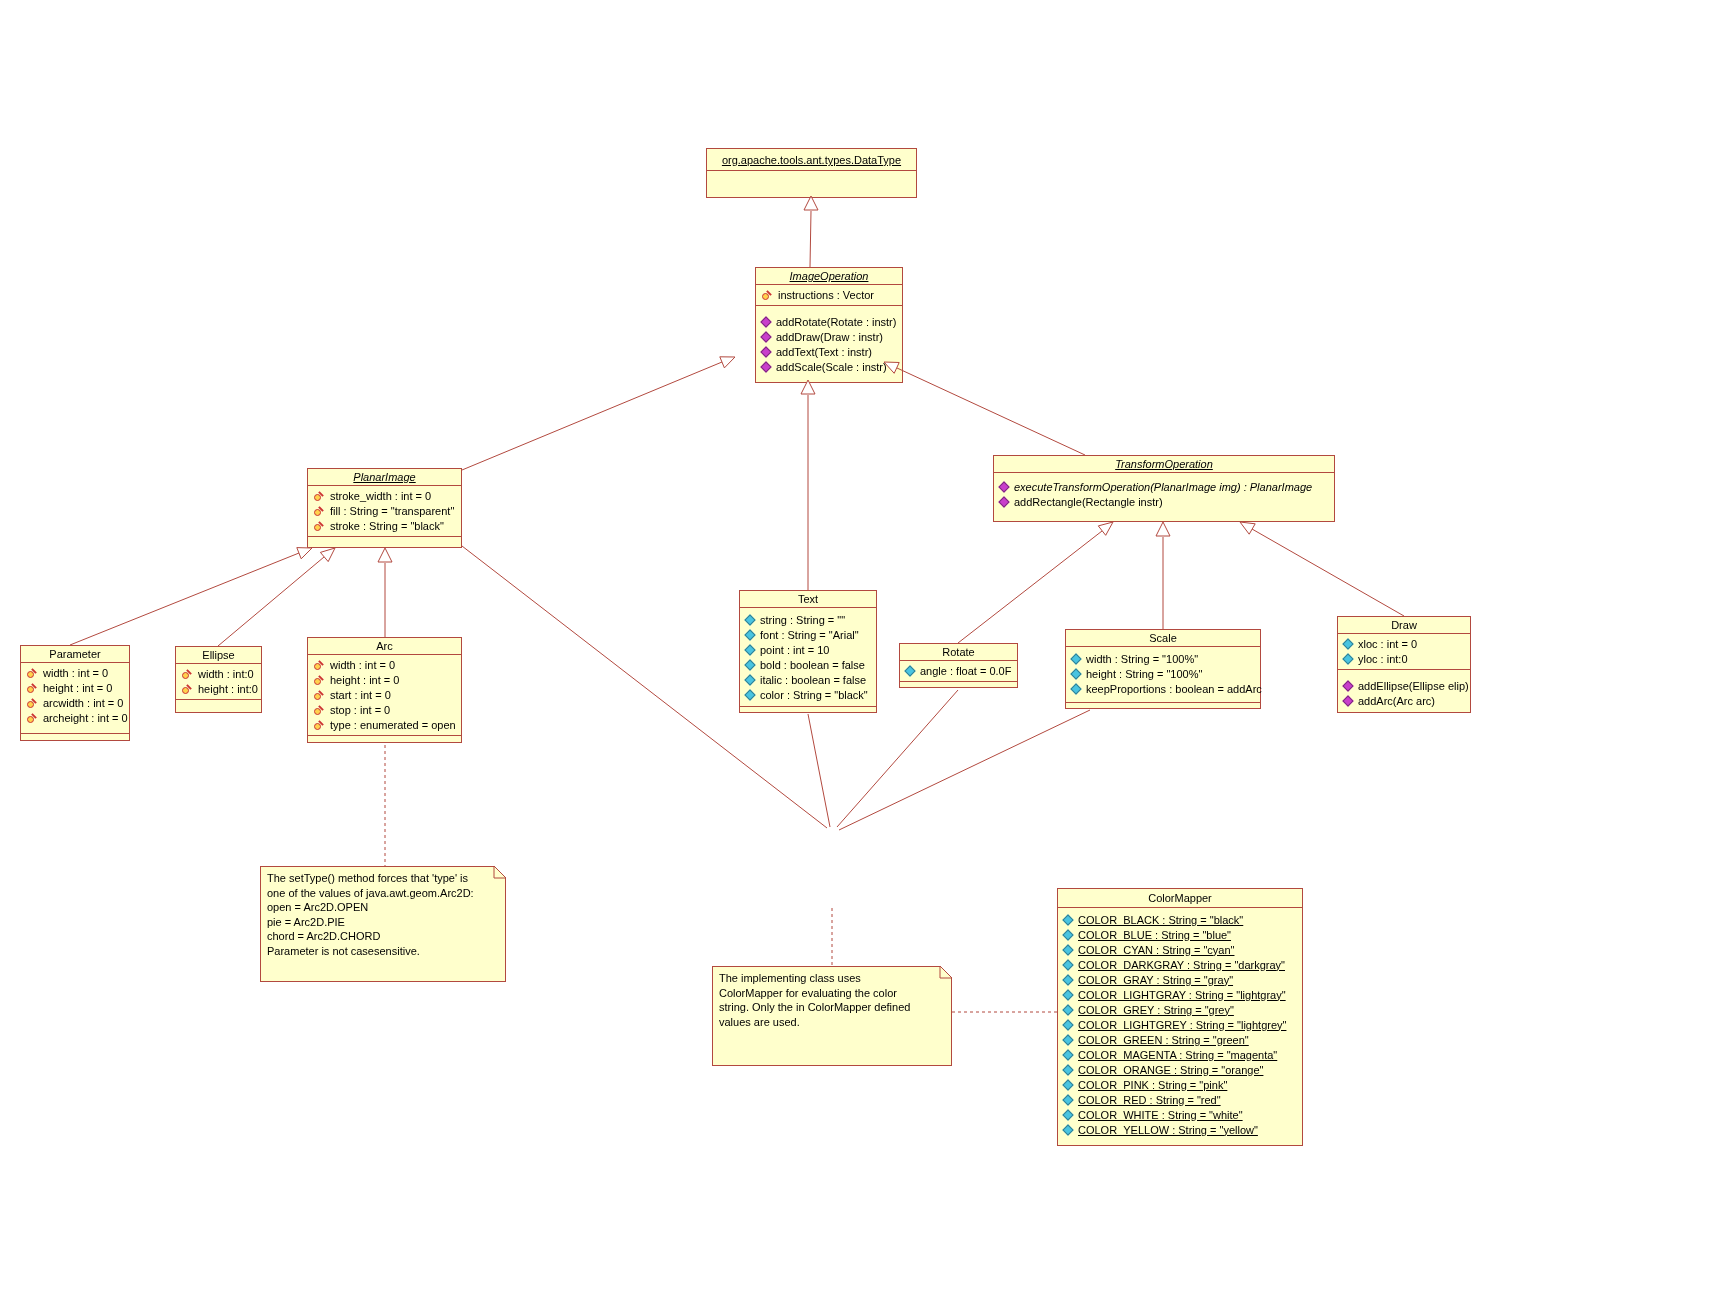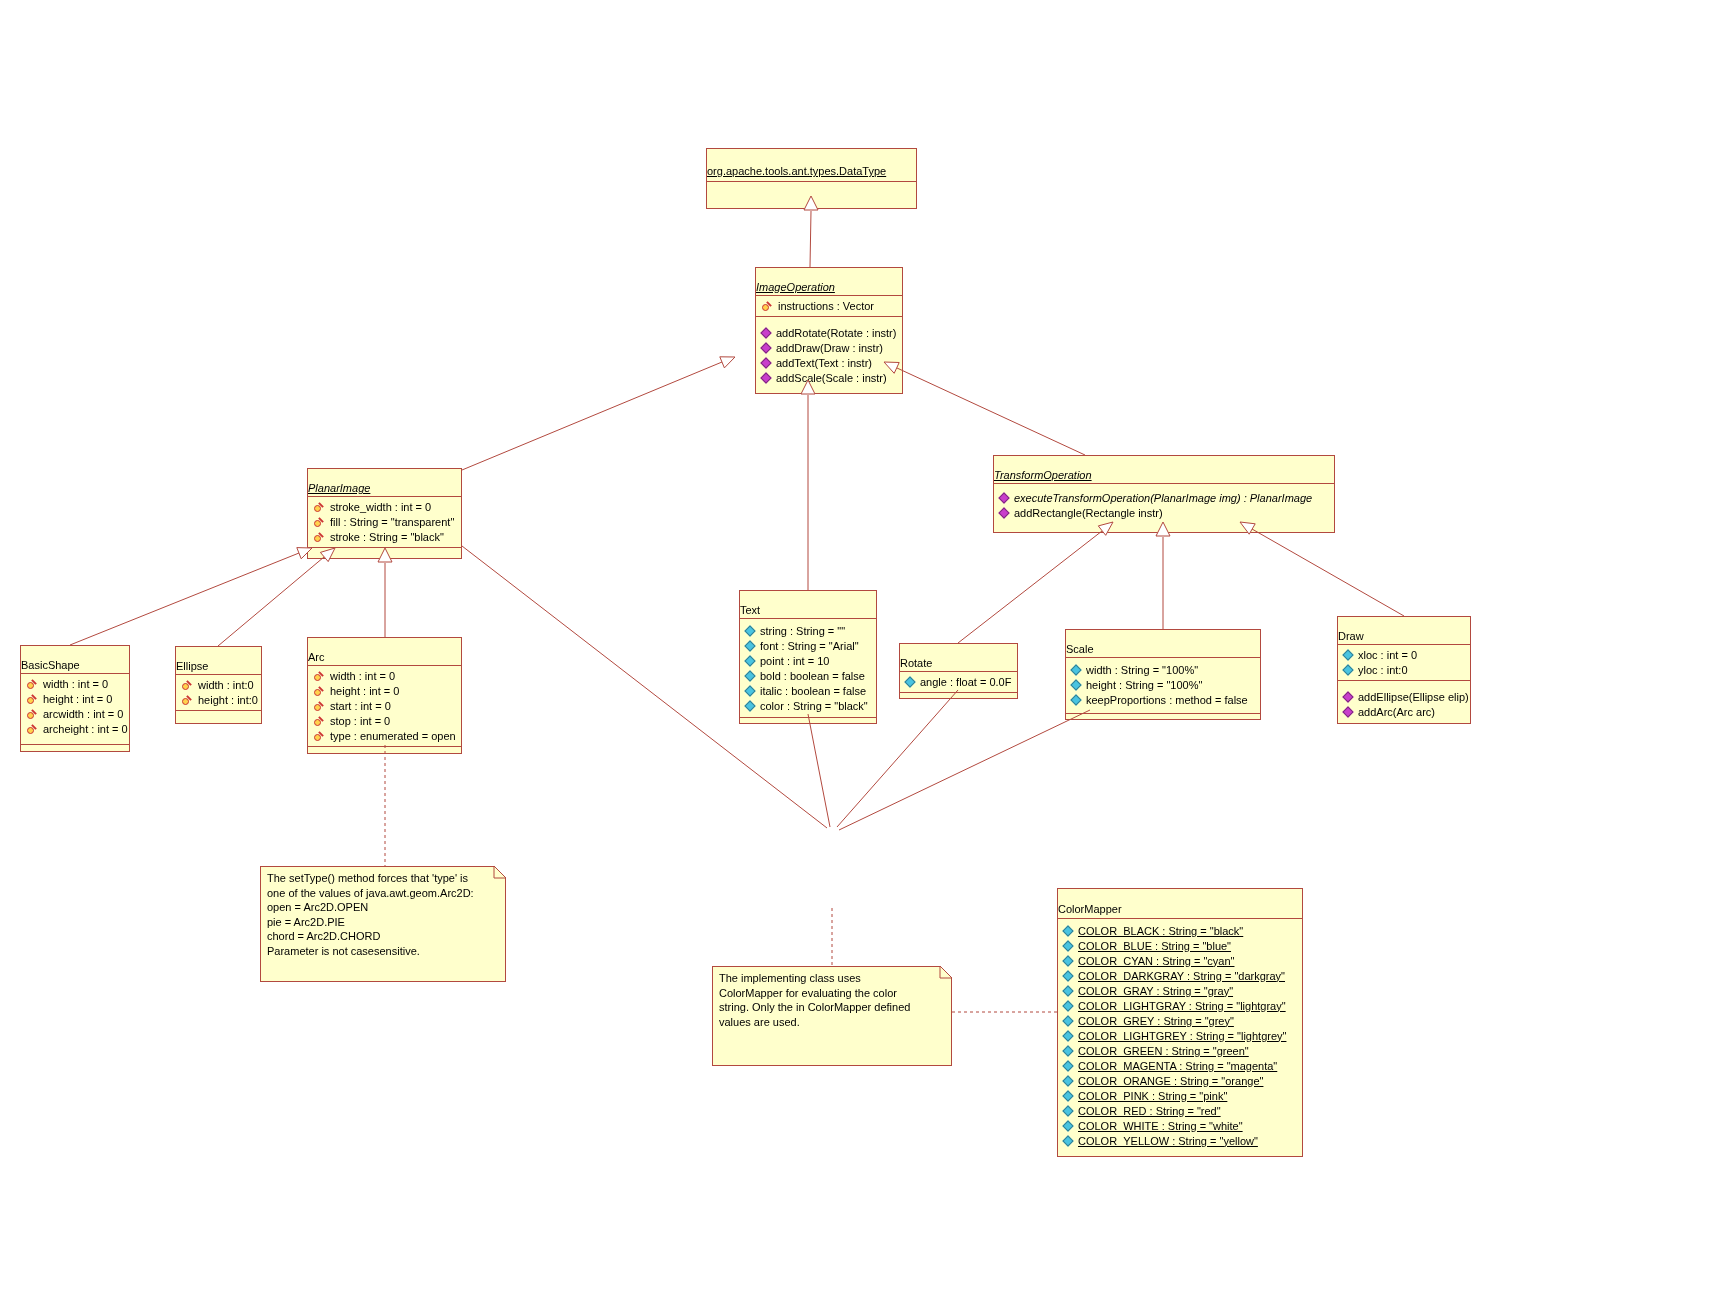--- a/index.html
+++ b/index.html
@@ -1,21 +1,21 @@
 <!DOCTYPE html>
 <html><head>
 <meta charset="utf-8">
 <style>
   :root { --line:#B2493F; --fill:#FFFFCC; }
   html,body { margin:0; padding:0; background:#FFFFFF; }
   body { font-family:"Liberation Sans", sans-serif; }
   .canvas { position:relative; width:1713px; height:1314px; background:#FFFFFF; overflow:hidden; }
 
   .uml-class { position:absolute; background:var(--fill); border:1px solid var(--line); box-sizing:border-box; z-index:1; }
-  .title { font-size:11px; line-height:15px; padding-top:12px; white-space:nowrap; color:#000; }
+  .title { font-size:11px; line-height:15px; text-align:center; padding-top:1px; white-space:nowrap; color:#000; }
   .title.t17 { line-height:17px; }
   .title.t20 { line-height:20px; }
   .title.it { font-style:italic; }
   .title.ul { text-decoration:underline; }
 
   .section { border-top:1px solid var(--line); padding:2px 0 3px; }
   .section.empty { padding:0; }
   .member { display:flex; align-items:center; height:15px; font-size:11px; padding:0 3px; white-space:nowrap; color:#000; }
   .member .mtext.u { text-decoration:underline; }
   .member .mtext.i { font-style:italic; }
@@ -152,21 +152,21 @@
           <span class="mtext i">executeTransformOperation(PlanarImage img) : PlanarImage</span>
         </div>
         <div class="member">
           <span class="mi ic-op"></span>
           <span class="mtext">addRectangle(Rectangle instr)</span>
         </div>
       </div>
   </div>
 
   <div class="uml-class" style="left:20px;top:645px;width:110px">
-    <div class="title">BasicShape</div>
+    <div class="title">Parameter</div>
     <div class="section" style="padding:2px 0 8px">
         <div class="member">
           <span class="mi ic-key"></span>
           <span class="mtext">width : int = 0</span>
         </div>
         <div class="member">
           <span class="mi ic-key"></span>
           <span class="mtext">height : int = 0</span>
         </div>
         <div class="member">
@@ -271,21 +271,21 @@
         <div class="member">
           <span class="mi ic-attr"></span>
           <span class="mtext">width : String = "100%"</span>
         </div>
         <div class="member">
           <span class="mi ic-attr"></span>
           <span class="mtext">height : String = "100%"</span>
         </div>
         <div class="member">
           <span class="mi ic-attr"></span>
-          <span class="mtext">keepProportions : method = false</span>
+          <span class="mtext">keepProportions : boolean = addArc</span>
         </div>
       </div>
     <div class="section empty" style="height:5px"></div>
   </div>
 
   <div class="uml-class" style="left:1337px;top:616px;width:134px">
     <div class="title">Draw</div>
     <div class="section">
         <div class="member">
           <span class="mi ic-attr"></span>

